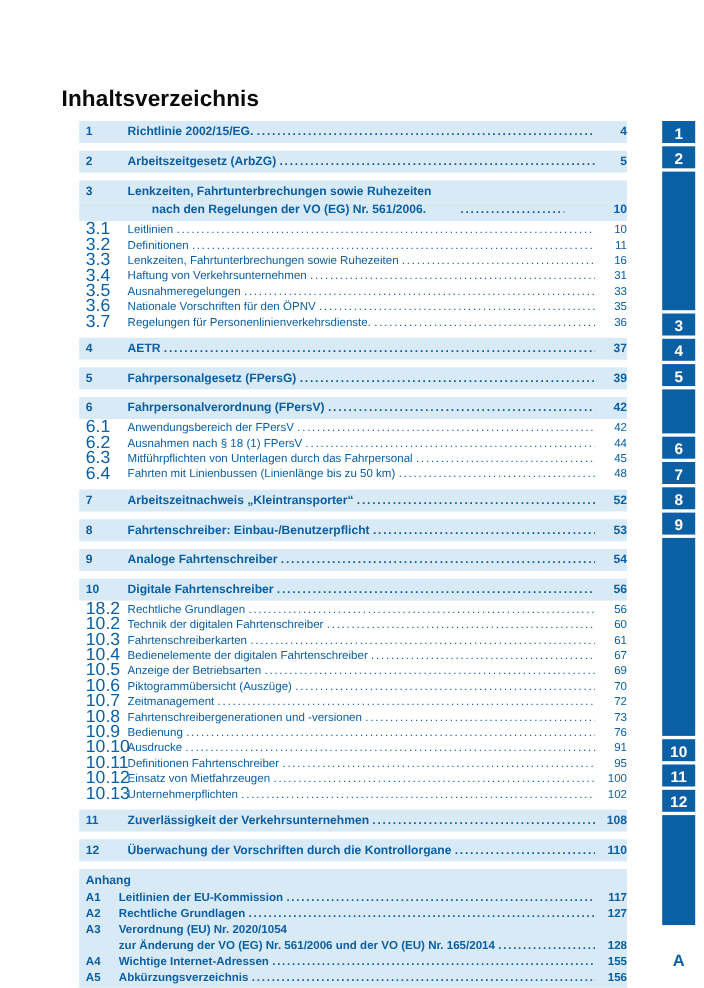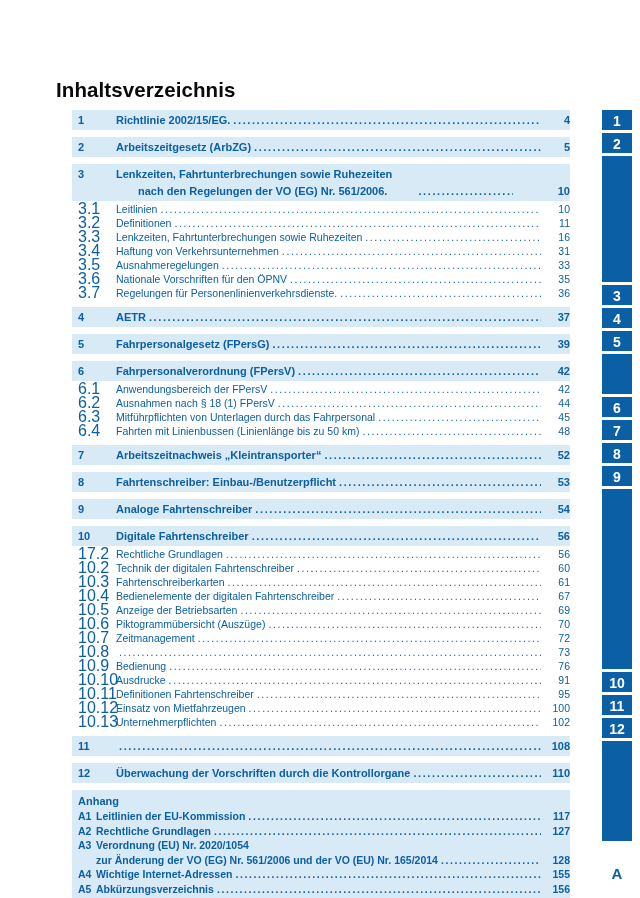--- a/index.html
+++ b/index.html
@@ -123,21 +123,21 @@
     padding: 4px 0 6px 0;
     margin-top: 7px;
   }
   .anhang .head {
     font-size: 11px;
     font-weight: bold;
     color: #0b5fa4;
     padding-left: 6px;
     line-height: 15px;
   }
-  .anhang .row .num { width: 24px; padding-left: 6px; box-sizing: border-box; }
+  .anhang .row .num { width: 36px; padding-left: 6px; box-sizing: border-box; }
   .anhang .row .num,
   .anhang .row .label,
   .anhang .row .dots,
   .anhang .row .pg {
     font-weight: bold;
     font-size: 10.5px;
     line-height: 14.5px;
   }
   .anhang .row.noleader .dots { letter-spacing: 0; }
 
@@ -325,21 +325,21 @@
         </div>
       </div>
       <div class="group">
         <div class="row major">
           <span class="num">10</span>
           <span class="label">Digitale Fahrtenschreiber</span>
           <span class="dots">........................................................................................................................</span>
           <span class="pg">56</span>
         </div>
         <div class="row sub">
-          <span class="num">17.2</span>
+          <span class="num">18.2</span>
           <span class="label">Rechtliche Grundlagen</span>
           <span class="dots">........................................................................................................................</span>
           <span class="pg">56</span>
         </div>
         <div class="row sub">
           <span class="num">10.2</span>
           <span class="label">Technik der digitalen Fahrtenschreiber</span>
           <span class="dots">........................................................................................................................</span>
           <span class="pg">60</span>
         </div>
@@ -368,20 +368,21 @@
           <span class="pg">70</span>
         </div>
         <div class="row sub">
           <span class="num">10.7</span>
           <span class="label">Zeitmanagement</span>
           <span class="dots">........................................................................................................................</span>
           <span class="pg">72</span>
         </div>
         <div class="row sub">
           <span class="num">10.8</span>
+          <span class="label">Fahrtenschreibergenerationen und -versionen</span>
           <span class="dots">........................................................................................................................</span>
           <span class="pg">73</span>
         </div>
         <div class="row sub">
           <span class="num">10.9</span>
           <span class="label">Bedienung</span>
           <span class="dots">........................................................................................................................</span>
           <span class="pg">76</span>
         </div>
         <div class="row sub">
@@ -405,20 +406,21 @@
         <div class="row sub">
           <span class="num">10.13</span>
           <span class="label">Unternehmerpflichten</span>
           <span class="dots">........................................................................................................................</span>
           <span class="pg">102</span>
         </div>
       </div>
       <div class="group">
         <div class="row major">
           <span class="num">11</span>
+          <span class="label">Zuverlässigkeit der Verkehrsunternehmen</span>
           <span class="dots">........................................................................................................................</span>
           <span class="pg">108</span>
         </div>
       </div>
       <div class="group">
         <div class="row major">
           <span class="num">12</span>
           <span class="label">Überwachung der Vorschriften durch die Kontrollorgane</span>
           <span class="dots">........................................................................................................................</span>
           <span class="pg">110</span>

